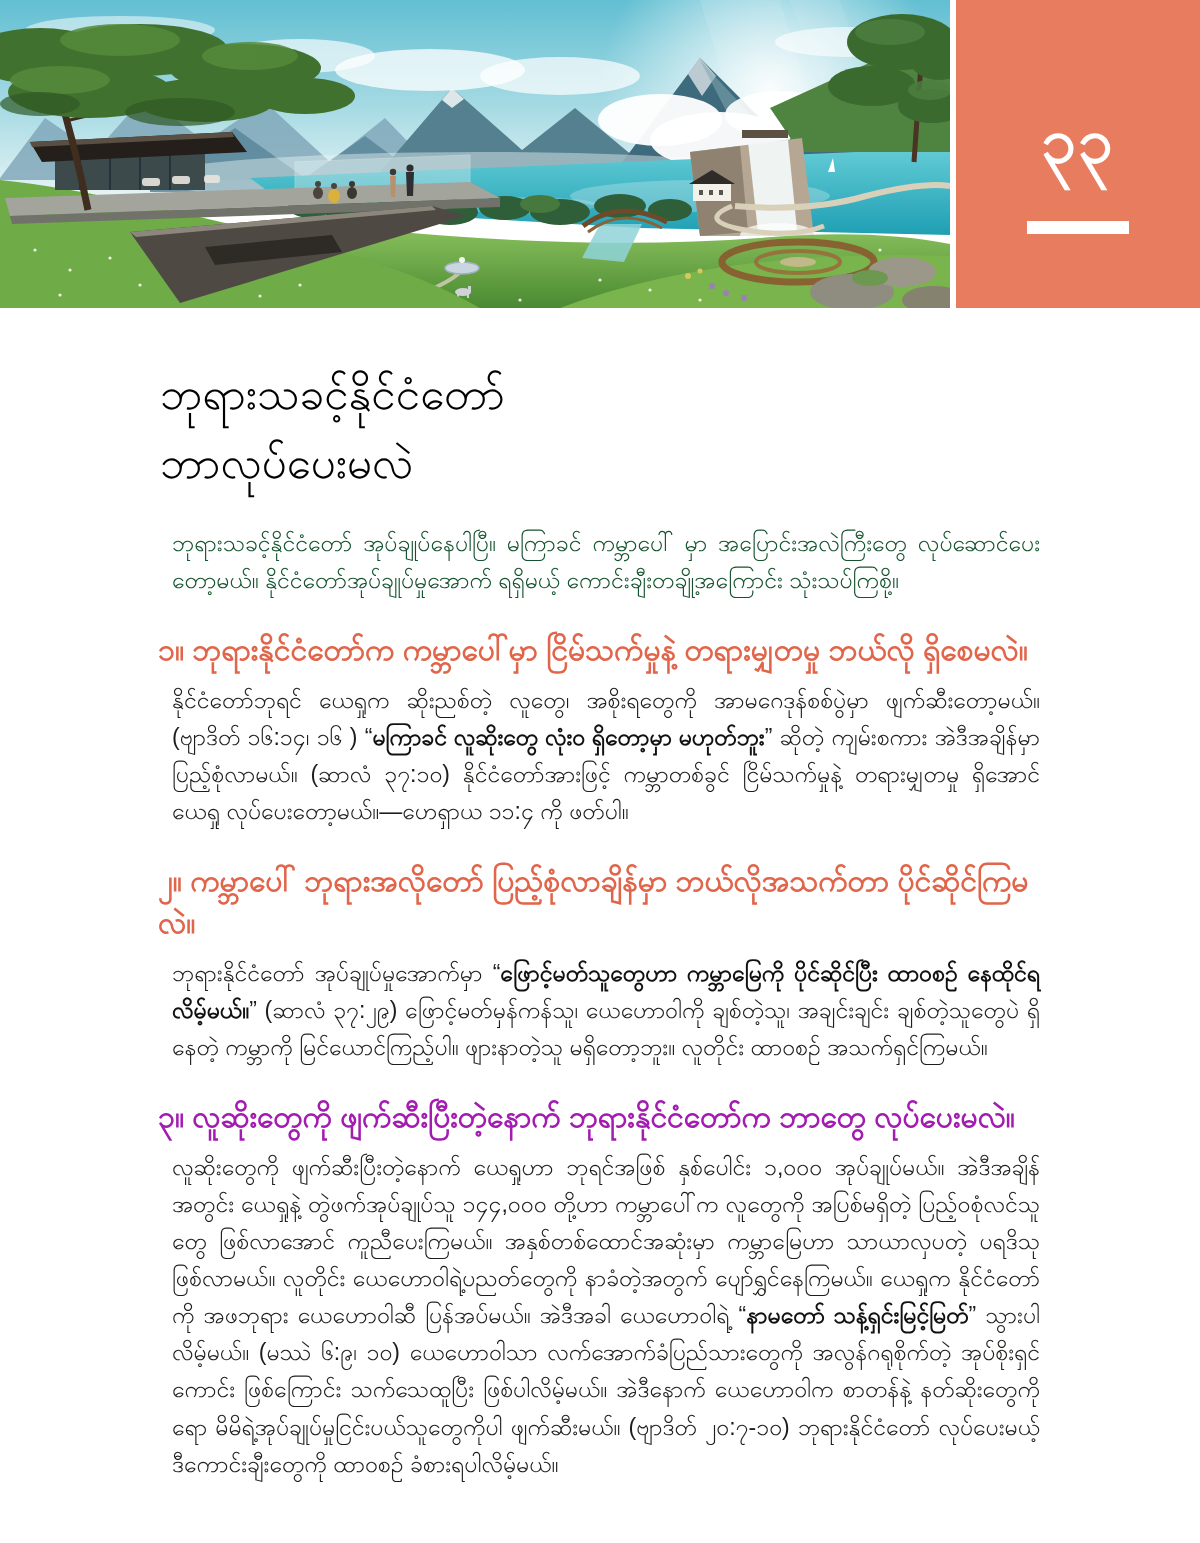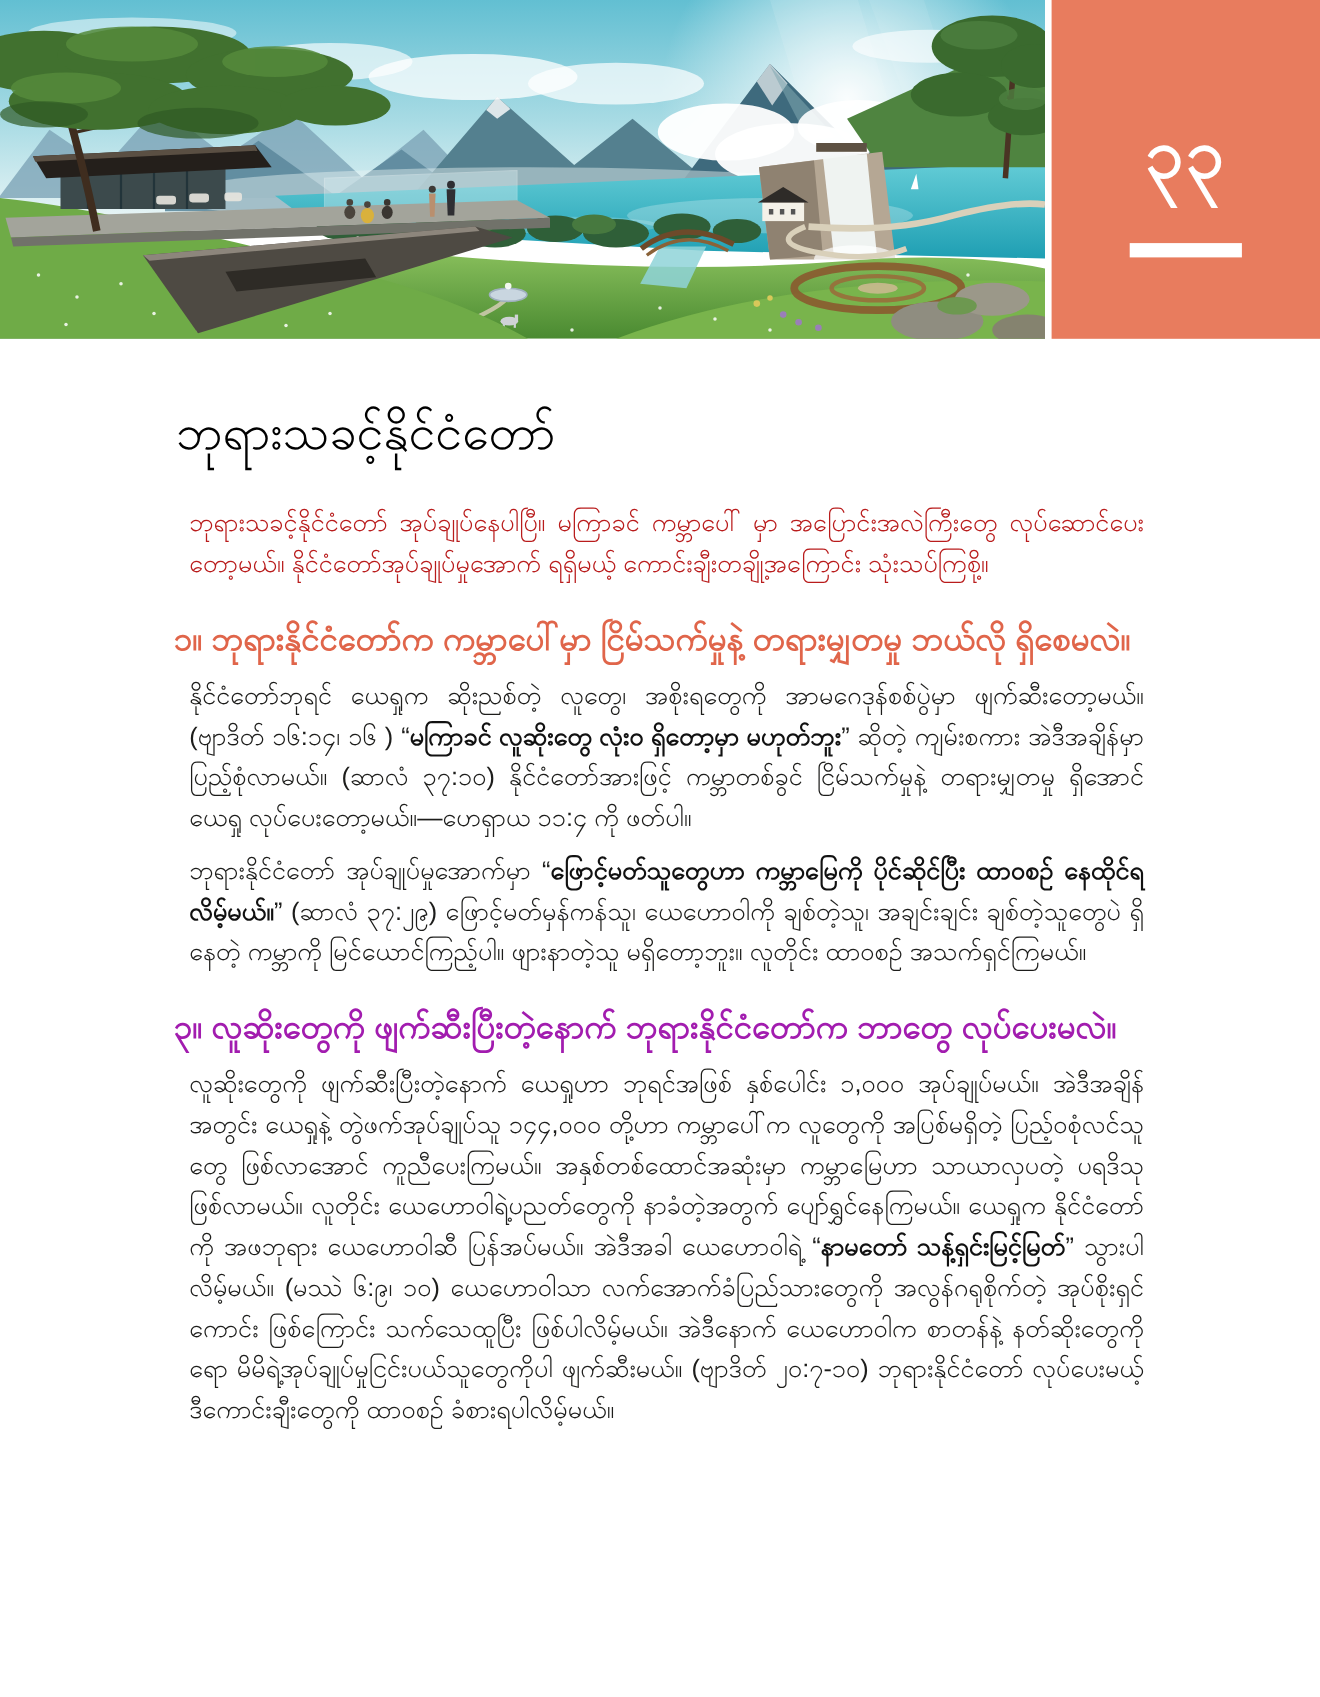--- a/index.html
+++ b/index.html
@@ -24,21 +24,21 @@
   }
   .page-underline{width:102px;height:13px;background:#ffffff;margin-top:10px;transform:translateY(18px);}
   
   .content{position:absolute;top:308px;left:0;width:1200px;}
   .title{
     margin:52px 160px 0 160px;
     font-size:44px;line-height:1.56;font-weight:400;color:#000000;
   }
   .intro{
     margin:28px 160px 16px 172px;
-    font-size:23px;line-height:1.61;color:#b91c1c;text-align:justify;
+    font-size:23px;line-height:1.61;color:#14532d;text-align:justify;
   }
   .sec-heading{
     margin:30px 160px 0 158px;
     font-size:30px;line-height:1.4;font-weight:700;
   }
   .sec-body{
     margin:11px 160px 0 172px;
     font-size:23px;line-height:1.61;color:#1d1d1b;text-align:justify;
   }
   .sec-body .bold{font-weight:700;color:#111;font-family:Liberation Serif, serif;}
@@ -296,30 +296,32 @@
 
     <div class="page-tab" style="background: rgb(232, 124, 94);">
       <div class="page-num">၃၃</div>
       <div class="page-underline"></div>
     </div>
   </header>
 
   <main class="content">
     <h1 class="title">
       <span>ဘုရားသခင့်နိုင်ငံတော်</span><br>
+      <span>ဘာလုပ်ပေးမလဲ</span>
     </h1>
 
     <p class="intro">ဘုရားသခင့်နိုင်ငံတော် အုပ်ချုပ်နေပါပြီ။ မကြာခင် ကမ္ဘာပေါ် မှာ အပြောင်းအလဲကြီးတွေ လုပ်ဆောင်ပေးတော့မယ်။ နိုင်ငံတော်အုပ်ချုပ်မှုအောက် ရရှိမယ့် ကောင်းချီးတချို့အကြောင်း သုံးသပ်ကြစို့။</p>
 
     <section>
       <h2 class="sec-heading" style="color: rgb(224, 101, 74);">၁။ ဘုရားနိုင်ငံတော်က ကမ္ဘာပေါ်မှာ ငြိမ်သက်မှုနဲ့ တရားမျှတမှု ဘယ်လို ရှိစေမလဲ။</h2>
       <p class="sec-body"><span>နိုင်ငံတော်ဘုရင် ယေရှုက ဆိုးညစ်တဲ့ လူတွေ၊ အစိုးရတွေကို အာမဂေဒုန်စစ်ပွဲမှာ ဖျက်ဆီးတော့မယ်။ (ဗျာဒိတ် ၁၆:၁၄၊ ၁၆ ) “</span><span class="bold">မကြာခင် လူဆိုးတွေ လုံးဝ ရှိတော့မှာ မဟုတ်ဘူး</span><span>” ဆိုတဲ့ ကျမ်းစကား အဲဒီအချိန်မှာ ပြည့်စုံလာမယ်။ (ဆာလံ ၃၇:၁၀) နိုင်ငံတော်အားဖြင့် ကမ္ဘာတစ်ခွင် ငြိမ်သက်မှုနဲ့ တရားမျှတမှု ရှိအောင် ယေရှု လုပ်ပေးတော့မယ်။—ဟေရှာယ ၁၁:၄ ကို ဖတ်ပါ။</span></p>
     </section>
 
     <section>
+      <h2 class="sec-heading" style="color: rgb(224, 101, 74);">၂။ ကမ္ဘာပေါ် ဘုရားအလိုတော် ပြည့်စုံလာချိန်မှာ ဘယ်လိုအသက်တာ ပိုင်ဆိုင်ကြမလဲ။</h2>
       <p class="sec-body"><span>ဘုရားနိုင်ငံတော် အုပ်ချုပ်မှုအောက်မှာ “</span><span class="bold">ဖြောင့်မတ်သူတွေဟာ ကမ္ဘာမြေကို ပိုင်ဆိုင်ပြီး ထာဝစဉ် နေထိုင်ရလိမ့်မယ်။</span><span>” (ဆာလံ ၃၇:၂၉) ဖြောင့်မတ်မှန်ကန်သူ၊ ယေဟောဝါကို ချစ်တဲ့သူ၊ အချင်းချင်း ချစ်တဲ့သူတွေပဲ ရှိနေတဲ့ ကမ္ဘာကို မြင်ယောင်ကြည့်ပါ။ ဖျားနာတဲ့သူ မရှိတော့ဘူး။ လူတိုင်း ထာဝစဉ် အသက်ရှင်ကြမယ်။</span></p>
     </section>
 
     <section>
       <h2 class="sec-heading" style="color: #a21caf;">၃။ လူဆိုးတွေကို ဖျက်ဆီးပြီးတဲ့နောက် ဘုရားနိုင်ငံတော်က ဘာတွေ လုပ်ပေးမလဲ။</h2>
       <p class="sec-body"><span>လူဆိုးတွေကို ဖျက်ဆီးပြီးတဲ့နောက် ယေရှုဟာ ဘုရင်အဖြစ် နှစ်ပေါင်း ၁,၀၀၀ အုပ်ချုပ်မယ်။ အဲဒီအချိန်အတွင်း ယေရှုနဲ့ တွဲဖက်အုပ်ချုပ်သူ ၁၄၄,၀၀၀ တို့ဟာ ကမ္ဘာပေါ်က လူတွေကို အပြစ်မရှိတဲ့ ပြည့်ဝစုံလင်သူတွေ ဖြစ်လာအောင် ကူညီပေးကြမယ်။ အနှစ်တစ်ထောင်အဆုံးမှာ ကမ္ဘာမြေဟာ သာယာလှပတဲ့ ပရဒိသု ဖြစ်လာမယ်။ လူတိုင်း ယေဟောဝါရဲ့ပညတ်တွေကို နာခံတဲ့အတွက် ပျော်ရွှင်နေကြမယ်။ ယေရှုက နိုင်ငံတော်ကို အဖဘုရား ယေဟောဝါဆီ ပြန်အပ်မယ်။ အဲဒီအခါ ယေဟောဝါရဲ့ “</span><span class="bold">နာမတော် သန့်ရှင်းမြင့်မြတ်</span><span>” သွားပါလိမ့်မယ်။ (မဿဲ ၆:၉၊ ၁၀) ယေဟောဝါသာ လက်အောက်ခံပြည်သားတွေကို အလွန်ဂရုစိုက်တဲ့ အုပ်စိုးရှင်ကောင်း ဖြစ်ကြောင်း သက်သေထူပြီး ဖြစ်ပါလိမ့်မယ်။ အဲဒီနောက် ယေဟောဝါက စာတန်နဲ့ နတ်ဆိုးတွေကိုရော မိမိရဲ့အုပ်ချုပ်မှုငြင်းပယ်သူတွေကိုပါ ဖျက်ဆီးမယ်။ (ဗျာဒိတ် ၂၀:၇-၁၀) ဘုရားနိုင်ငံတော် လုပ်ပေးမယ့် ဒီကောင်းချီးတွေကို ထာဝစဉ် ခံစားရပါလိမ့်မယ်။</span></p>
     </section>
   </main>
 
 </div>

